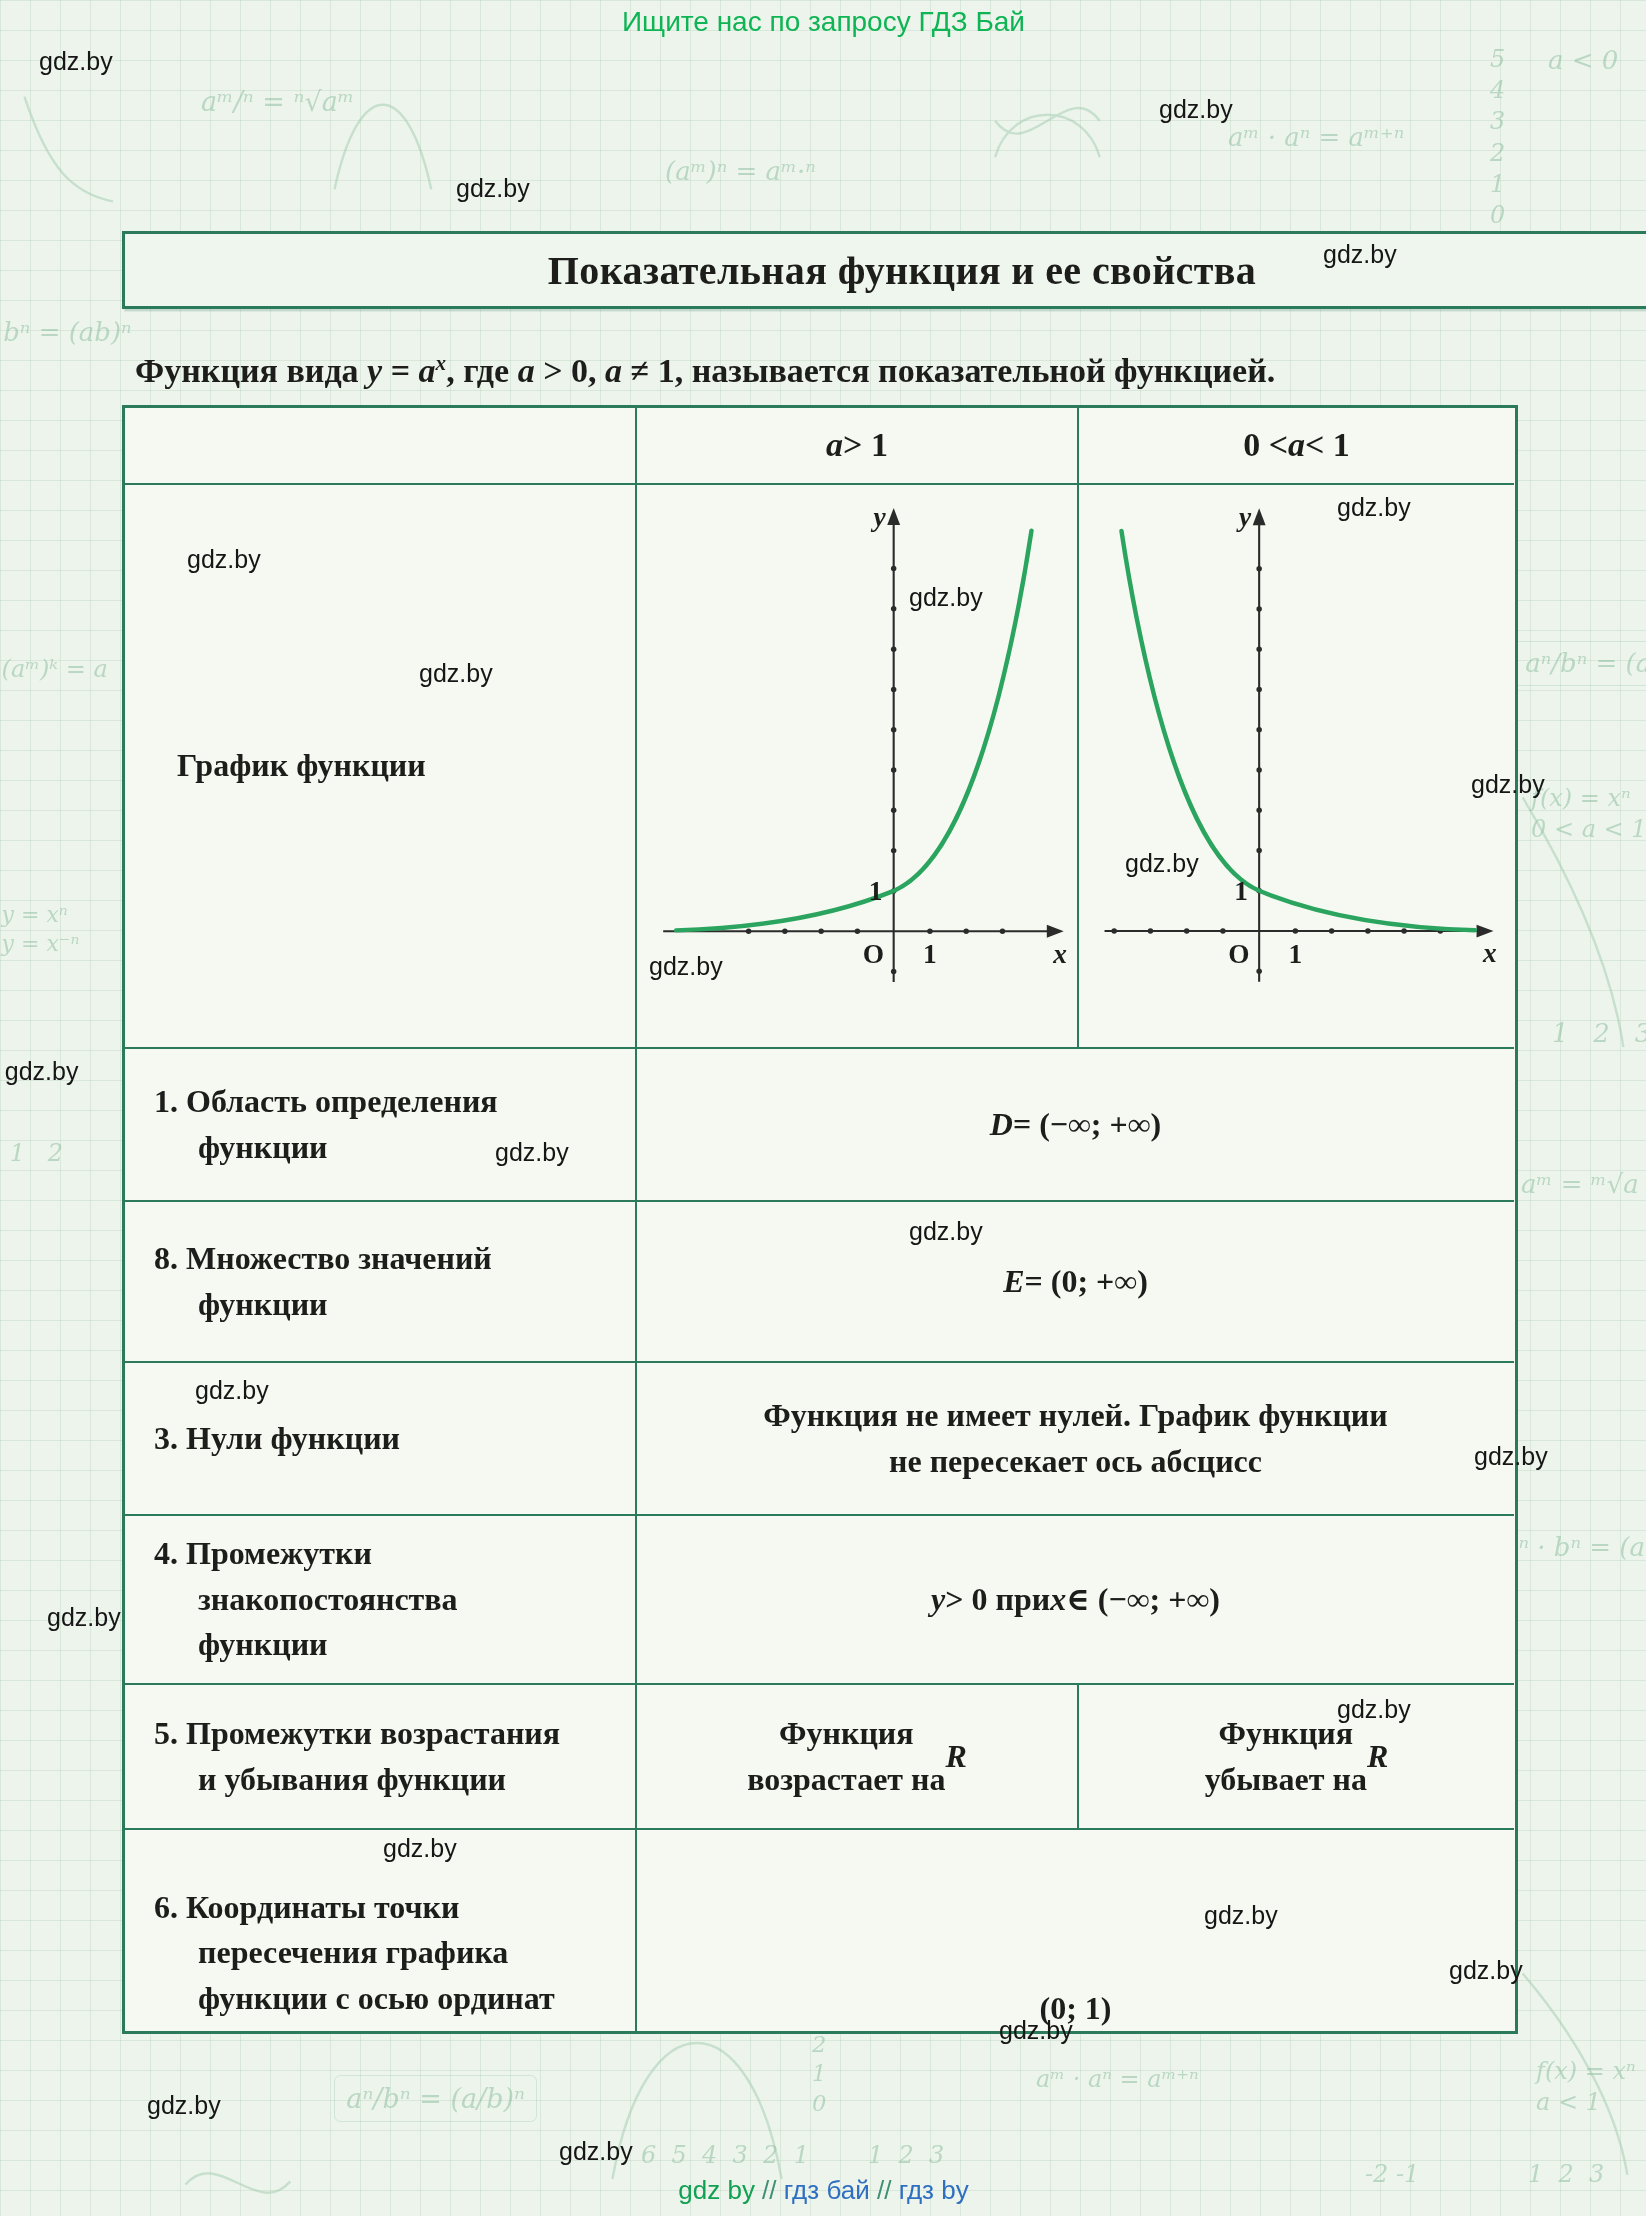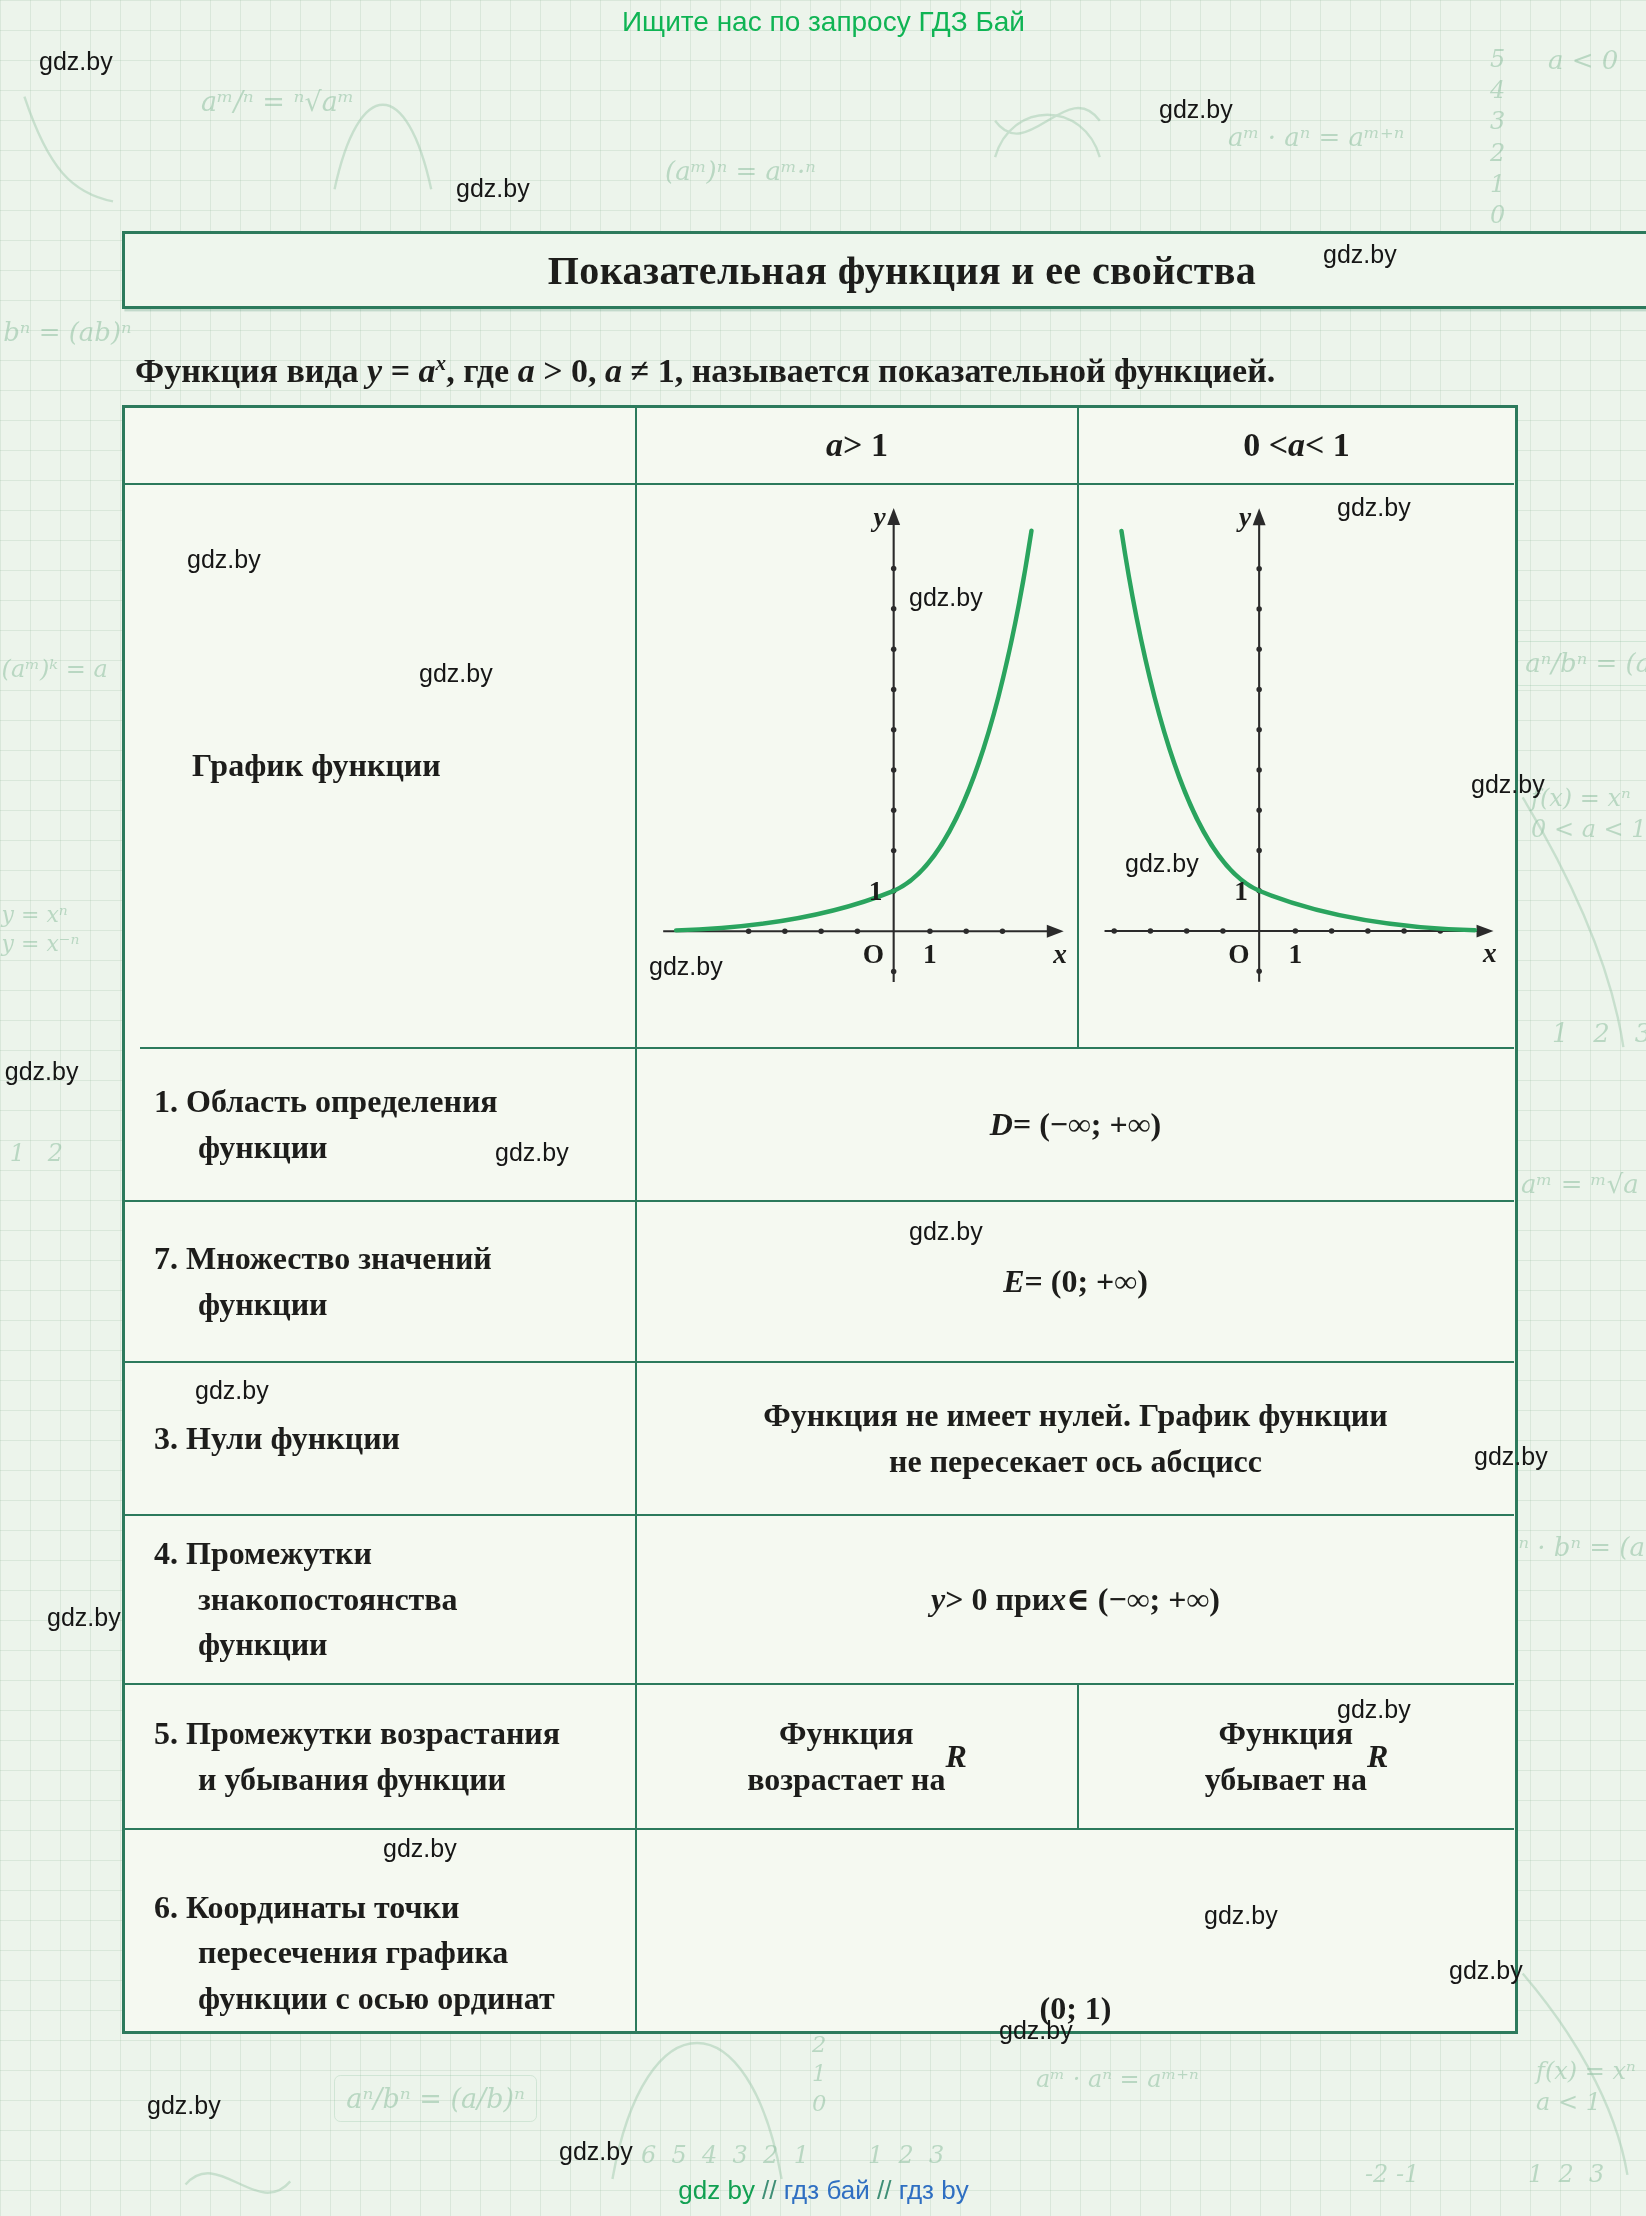--- a/index.html
+++ b/index.html
@@ -51,21 +51,21 @@
     display:flex; align-items:center; justify-content:center;
     text-align:center; font-size:32px; font-weight:600; line-height:1.42;
     white-space:pre-line;
   }
   .cell.er{ border-right:none; }
   .cell.eb{ border-bottom:none;align-items:flex-end; }
   .cell.span2{ grid-column:2 / 4; }
   .cell.head{ font-size:34px; font-weight:700; }
   .label-cell{ justify-content:flex-start; text-align:left; padding:9.7px 21px 9.7px 29px; }
   .hang{ display:block; padding-left:44px; text-indent:-44px; white-space:pre-line; }
-  .graph-label{ padding-left:52px;margin-left:15px; }
+  .graph-label{ padding-left:52px; }
   .graph-cell{ padding:0; }
   .val-strong{ font-weight:700; }
   .it{ font-style:italic; }
   .bd{ font-weight:700; }
   .sp{ font-size:.62em; vertical-align:.55em; }
   #wm-layer{ position:absolute; inset:0; z-index:6; pointer-events:none;padding-left:36px; }
   .wm{
     position:absolute; font-family:"Liberation Sans","DejaVu Sans",sans-serif;
     font-size:25px; color:#161616;
   }
@@ -219,21 +219,21 @@
       </svg>
     </div>
 
     <div class="cell label-cell">
       <span class="hang">1. Область определения
 функции</span>
     </div>
     <div class="cell span2 er"><span class="it">D</span><span> = (−∞; +∞)</span></div>
 
     <div class="cell label-cell">
-      <span class="hang">7. Множество значений
+      <span class="hang">8. Множество значений
 функции</span>
     </div>
     <div class="cell span2 er"><span class="it">E</span><span> = (0; +∞)</span></div>
 
     <div class="cell label-cell">
       <span class="hang">3. Нули функции</span>
     </div>
     <div class="cell span2 er">Функция не имеет нулей. График функции
 не пересекает ось абсцисс</div>
 

